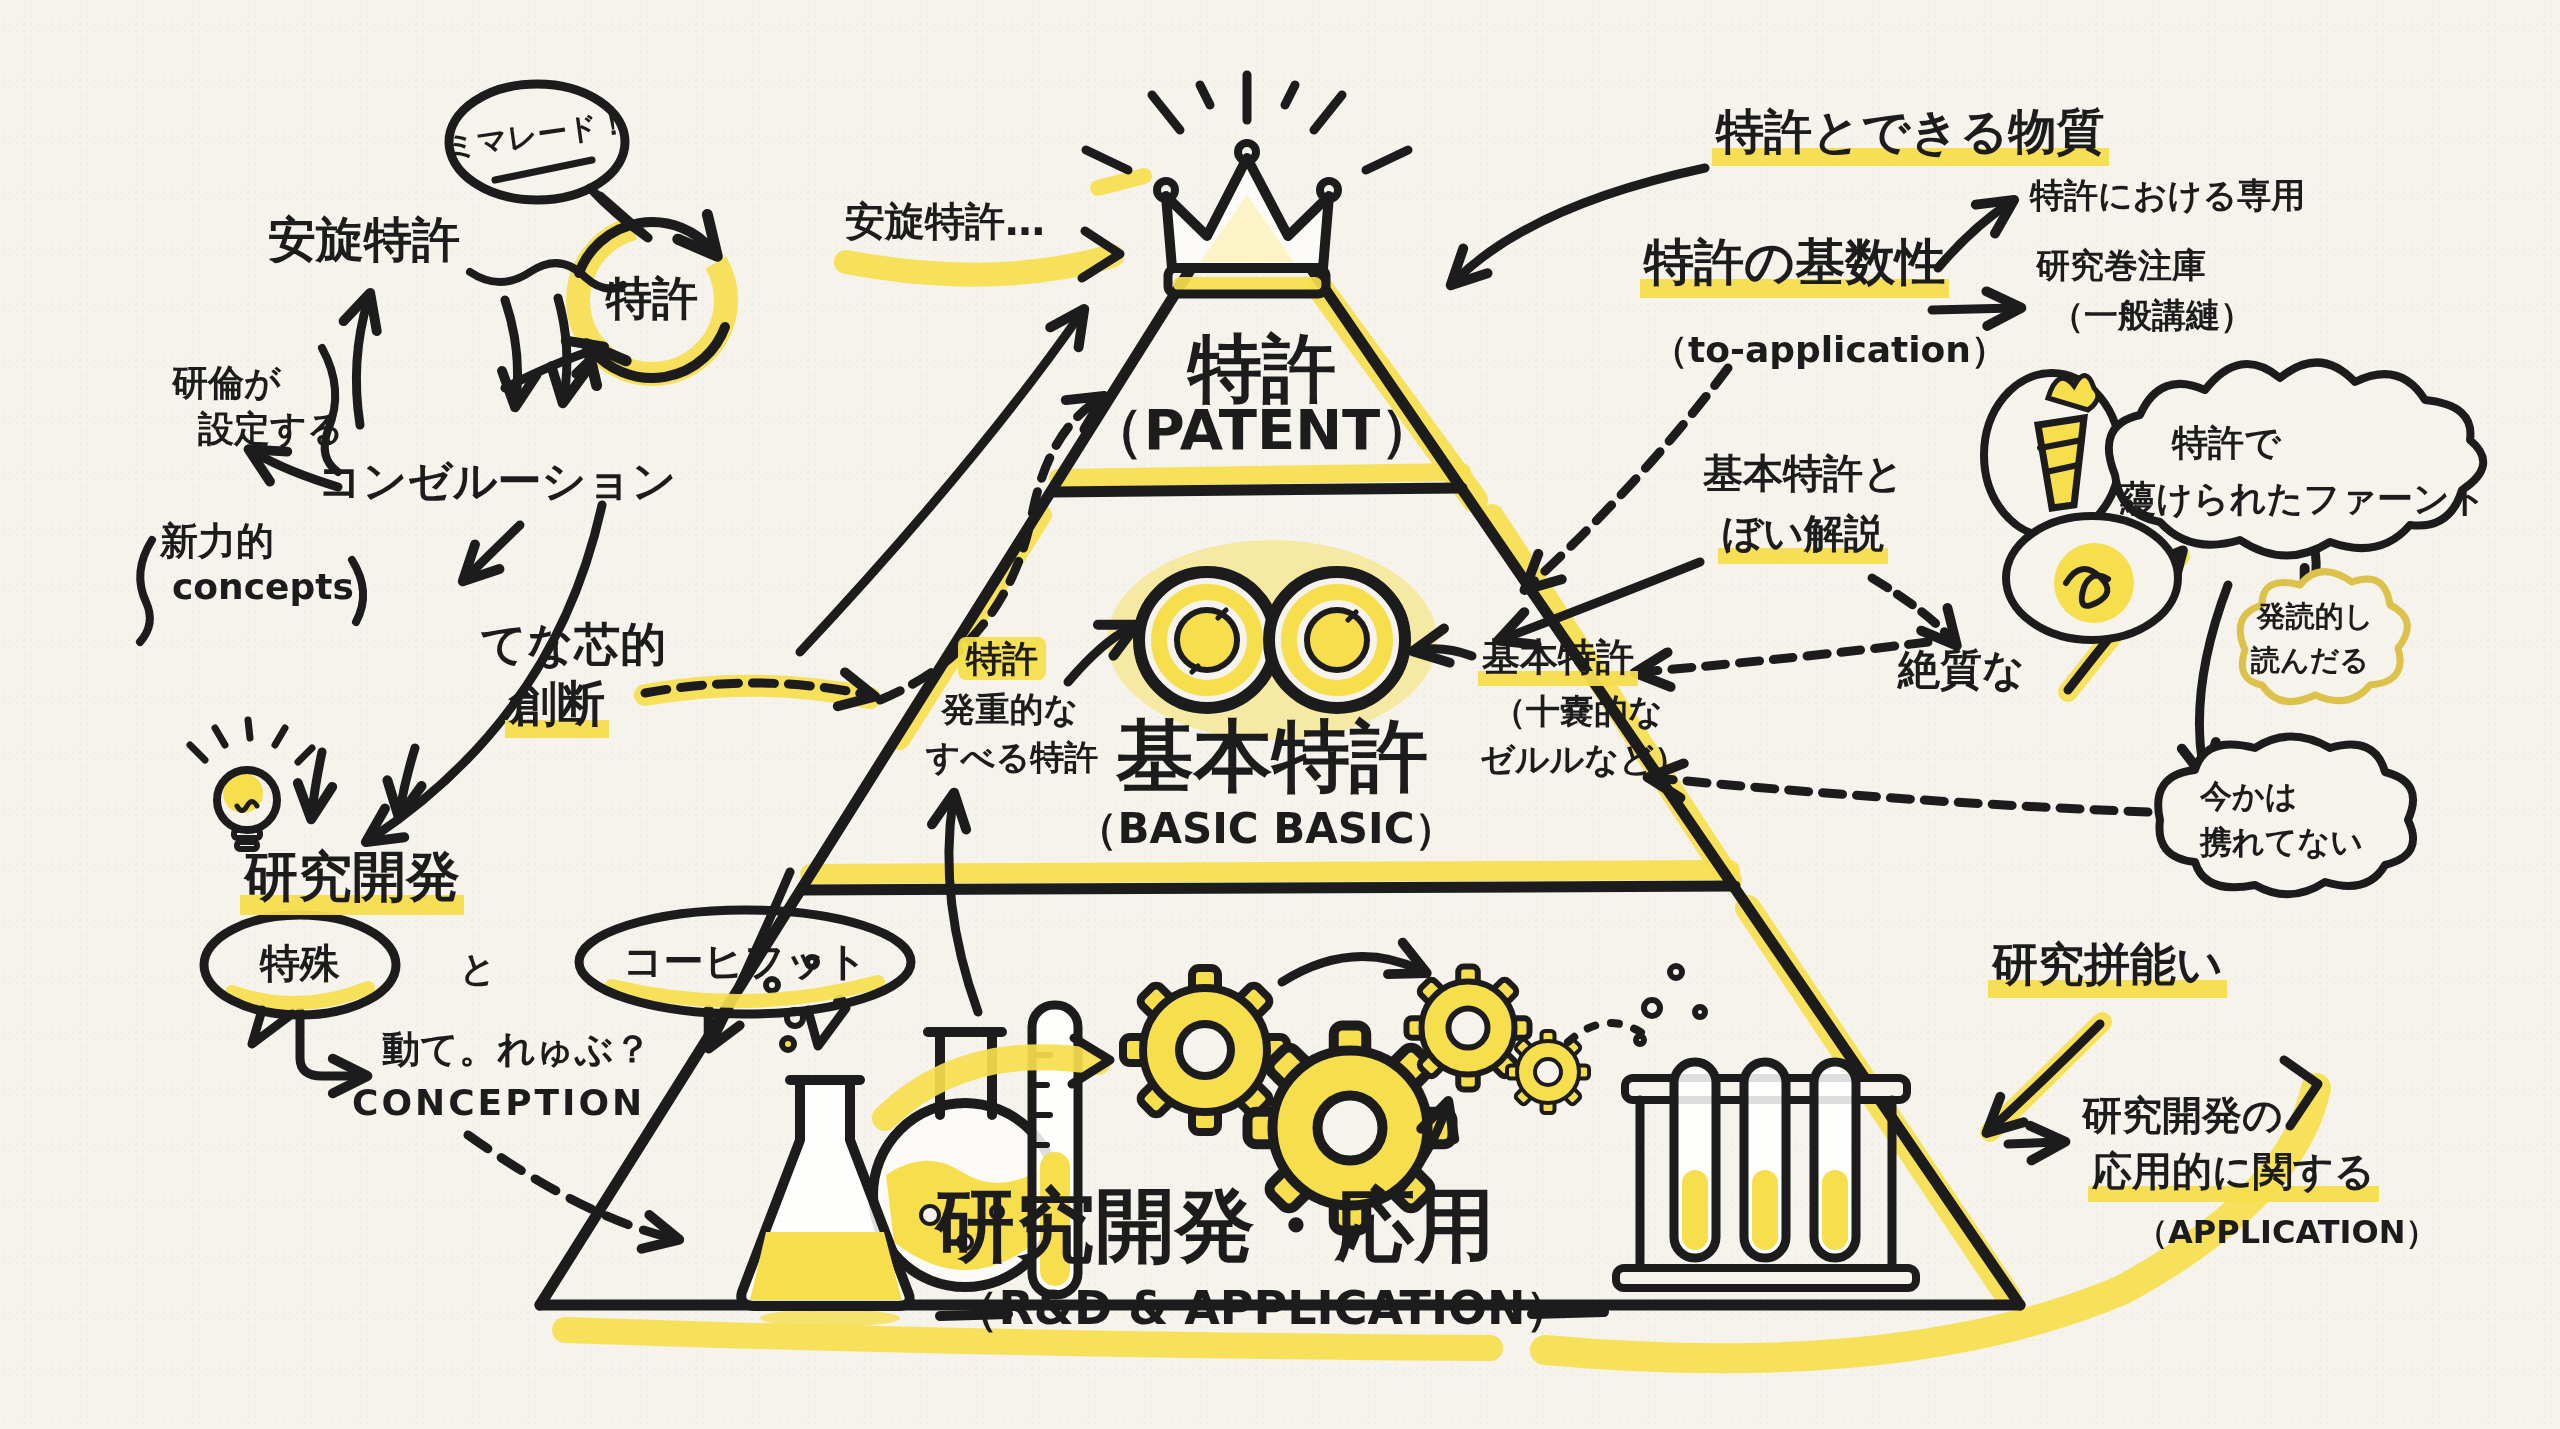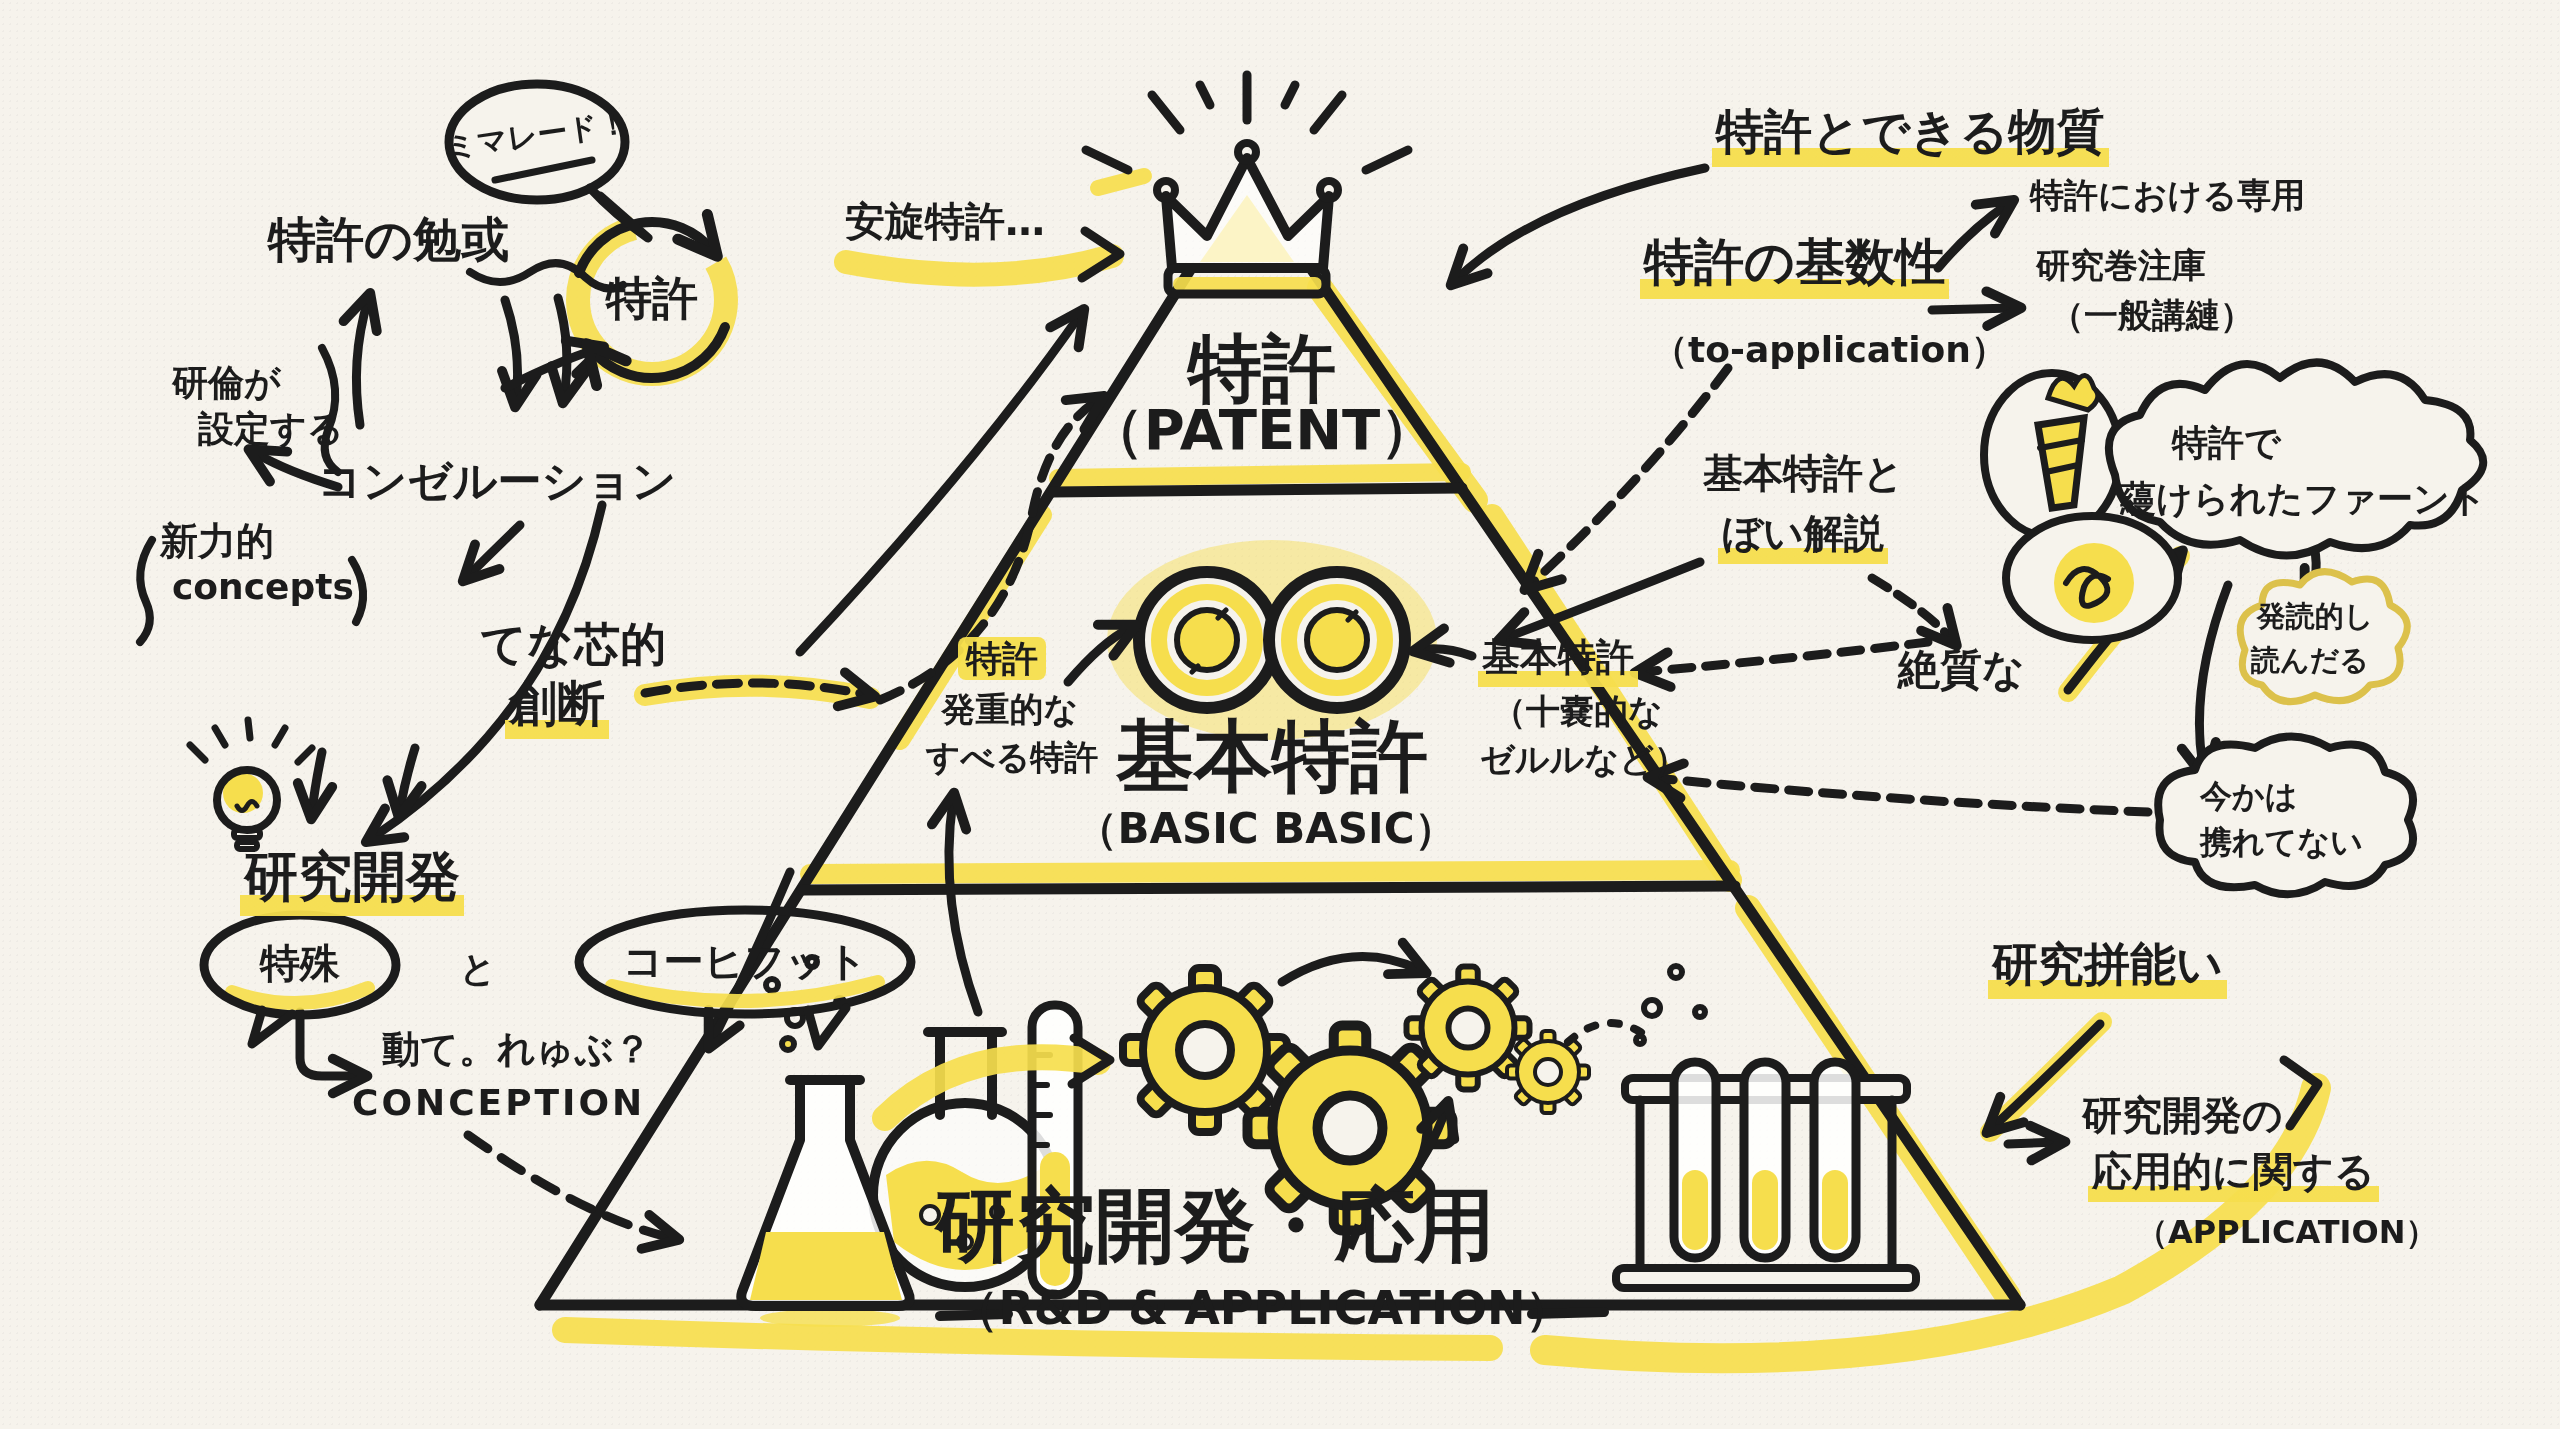--- a/index.html
+++ b/index.html
@@ -11,21 +11,21 @@
     font-family:"DejaVu Sans", sans-serif;
   }
   .board{position:relative;width:2560px;height:1429px;}
   svg.sketch{position:absolute;left:0;top:0;}
   .lbl{
     position:absolute;color:#1c1c1c;font-weight:700;white-space:nowrap;
     font-family:"DejaVu Sans", sans-serif;line-height:1.15;
   }
   .c{transform:translateX(-50%);}
   .rot{transform:translateX(-50%) rotate(-8deg);}
-  .hl{background:linear-gradient(to top, rgba(246,222,77,.95) 0 30%, rgba(246,222,77,0) 30%);padding:0 4px 8px;}
+  .hl{background:linear-gradient(to top, rgba(246,222,77,.95) 0 30%, rgba(246,222,77,0) 30%);padding:0 4px 8px;font-family:Liberation Serif, serif;}
   .hlfull{background:rgba(246,222,77,.95);padding:1px 8px;border-radius:8px;}
   .ls{letter-spacing:3px;}
   .ink{stroke:#1c1c1c;stroke-linecap:round;stroke-linejoin:round;fill:none;}
   .yel{stroke:#f6de4d;stroke-linecap:round;fill:none;opacity:.92;}
   .paperfill{fill:#f6f3ec;}
 </style>
 </head>
 <body>
 
 <div class="board">
@@ -260,21 +260,21 @@
   </g>
 
   <g class="ink" stroke-width="8">
     <path d="M322,348 Q345,390 328,430 Q318,458 338,472"></path>
     <path d="M152,540 Q132,572 146,602 Q156,624 140,642"></path>
     <path d="M352,560 Q372,592 356,622"></path>
   </g>
 </svg>
 
 <div class="lbl rot" style="left:537px;top:118px;font-size:30px">ミマレード！</div>
-<div class="lbl" style="left:268px;top:212px;font-size:48px">特許の勉或</div>
+<div class="lbl" style="left:268px;top:212px;font-size:48px">安旋特許</div>
 <div class="lbl c" style="left:652px;top:272px;font-size:46px">特許</div>
 <div class="lbl" style="left:845px;top:198px;font-size:40px">安旋特許…</div>
 <div class="lbl" style="left:172px;top:362px;font-size:36px">研倫が</div>
 <div class="lbl" style="left:198px;top:408px;font-size:36px">設定する</div>
 <div class="lbl c" style="left:497px;top:456px;font-size:44px">コンゼルーション</div>
 <div class="lbl" style="left:160px;top:520px;font-size:38px">新力的</div>
 <div class="lbl" style="left:172px;top:566px;font-size:36px">concepts</div>
 <div class="lbl" style="left:480px;top:618px;font-size:46px">てな芯的</div>
 <div class="lbl" style="left:505px;top:676px;font-size:48px"><span class="hl">創断</span></div>
 

